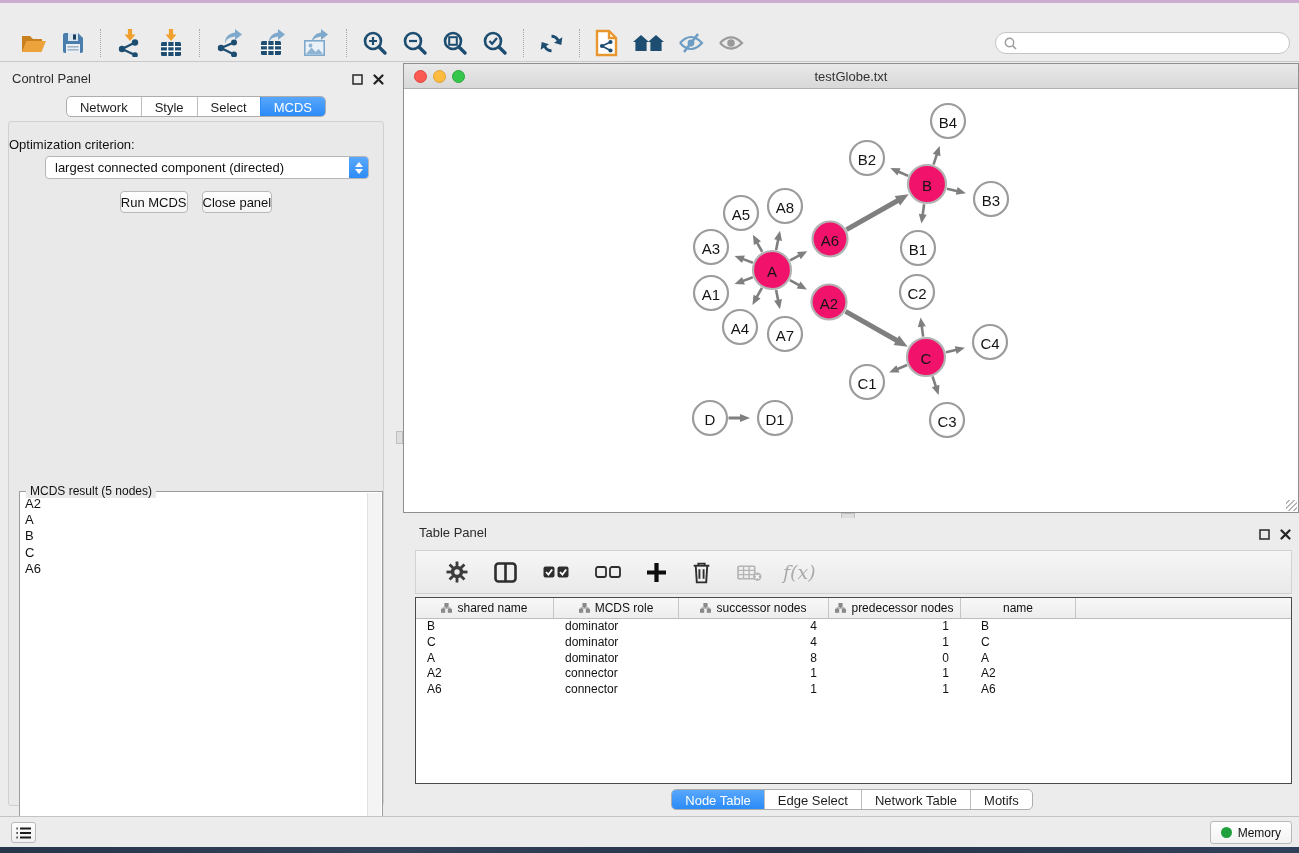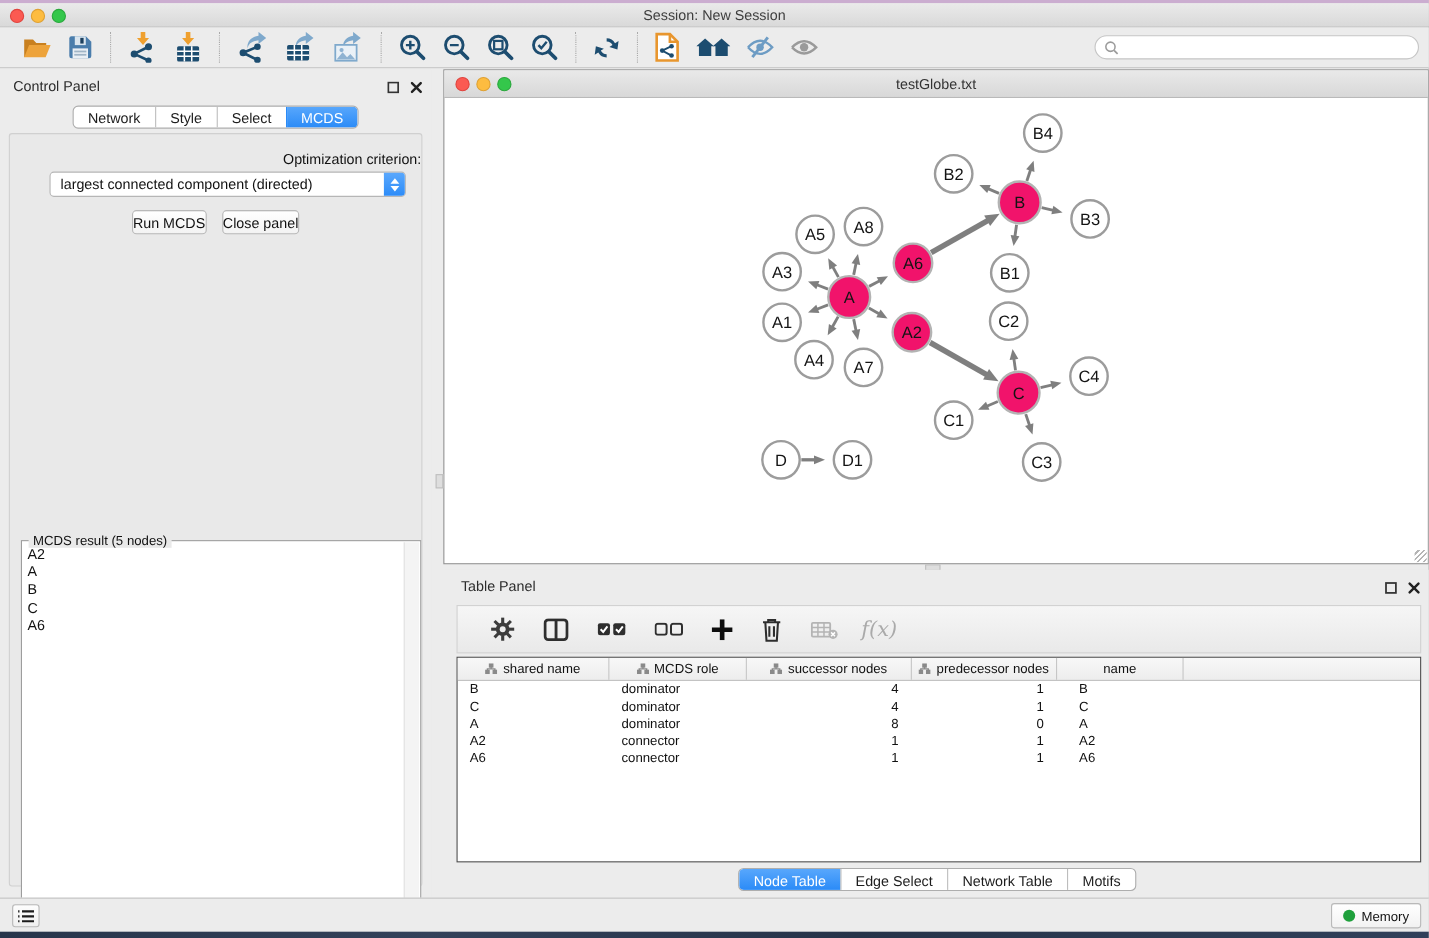--- a/index.html
+++ b/index.html
@@ -36,21 +36,21 @@
              border:1px solid #d0d0d0; border-radius:3px; }
 
   
   .seg { display:flex; border:1px solid #adadad; border-radius:5px; background:#fff; overflow:hidden;
          height:21px; font-size:13px; color:#1d1d1d; }
   .seg .tab { padding:2px 13px; line-height:17px; cursor:pointer; border-left:1px solid #bdbdbd; white-space:nowrap; }
   .seg .tab:first-child { border-left:none;text-align:center; }
   .seg .tab.active { background:linear-gradient(#58a7fc,#2b8bf7); color:#fff; border-left-color:#2b8bf7; }
   .cp-tabs { position:absolute; left:0; right:0; top:33px; display:flex; justify-content:center; }
 
-  .opt-label { position:absolute; left:0; right:0; top:15px; text-align:right; font-size:13px; color:#111; }
+  .opt-label { position:absolute; left:0; right:0; top:15px; text-align:left; font-size:13px; color:#111; }
   .dropdown { position:absolute; left:36px; top:34px; width:324px; height:23px; background:#fff;
               border:1px solid #b6b6b6; border-radius:4px; font-size:13px; display:flex; align-items:center; cursor:pointer; }
   .dropdown .val { flex:1; padding-left:9px; color:#111; white-space:nowrap; overflow:hidden; }
   .dd-step { width:19px; height:21px; border-radius:0 3px 3px 0; background:linear-gradient(#5aa8fd,#2d8cf8);
              display:flex; flex-direction:column; align-items:center; justify-content:center; gap:2px; }
   .dd-step .up   { width:0; height:0; border-left:4px solid transparent; border-right:4px solid transparent; border-bottom:5px solid #fff; }
   .dd-step .down { width:0; height:0; border-left:4px solid transparent; border-right:4px solid transparent; border-top:5px solid #fff; }
   .cp-buttons { position:absolute; left:0; right:0; top:69px; display:flex; justify-content:center; gap:14px; }
   .mac-btn { background:linear-gradient(#ffffff,#f3f3f3); border:1px solid #b9b9b9; border-radius:4px;
              font-size:13px; color:#111; padding:2px 0; height:22px; cursor:pointer; font-family:"Liberation Sans",sans-serif; }
@@ -110,28 +110,20 @@
   .mem-dot { width:11px; height:11px; border-radius:50%; background:#1fa03c; }
   .desktop-strip { position:absolute; left:0; top:847px; width:100%; height:6px;
                    background:linear-gradient(90deg,#27354b,#33415a 30%,#263349 60%,#31405a); }
 </style>
 </head>
 <body>
 
 <div class="screen">
   <div class="top-strip"></div>
 
-  <div class="titlebar">
-    <div class="win-title">Session: New Session</div>
-    <div class="traffic">
-      <span class="tl red"></span>
-      <span class="tl yellow"></span>
-      <span class="tl green"></span>
-    </div>
-  </div>
 
   <div class="toolbar">
     <button class="tb">
       <svg width="27" height="24" viewBox="0 0 27 24">
         <path d="M2 21 V5 h8 l3 3 h9 v4" fill="#c9801f"></path>
         <path d="M2 21 L6.5 10 h19.5 l-4.5 11 z" fill="#eda33b"></path>
       </svg>
     </button>
     <button class="tb">
       <svg width="24" height="24" viewBox="0 0 24 24">

